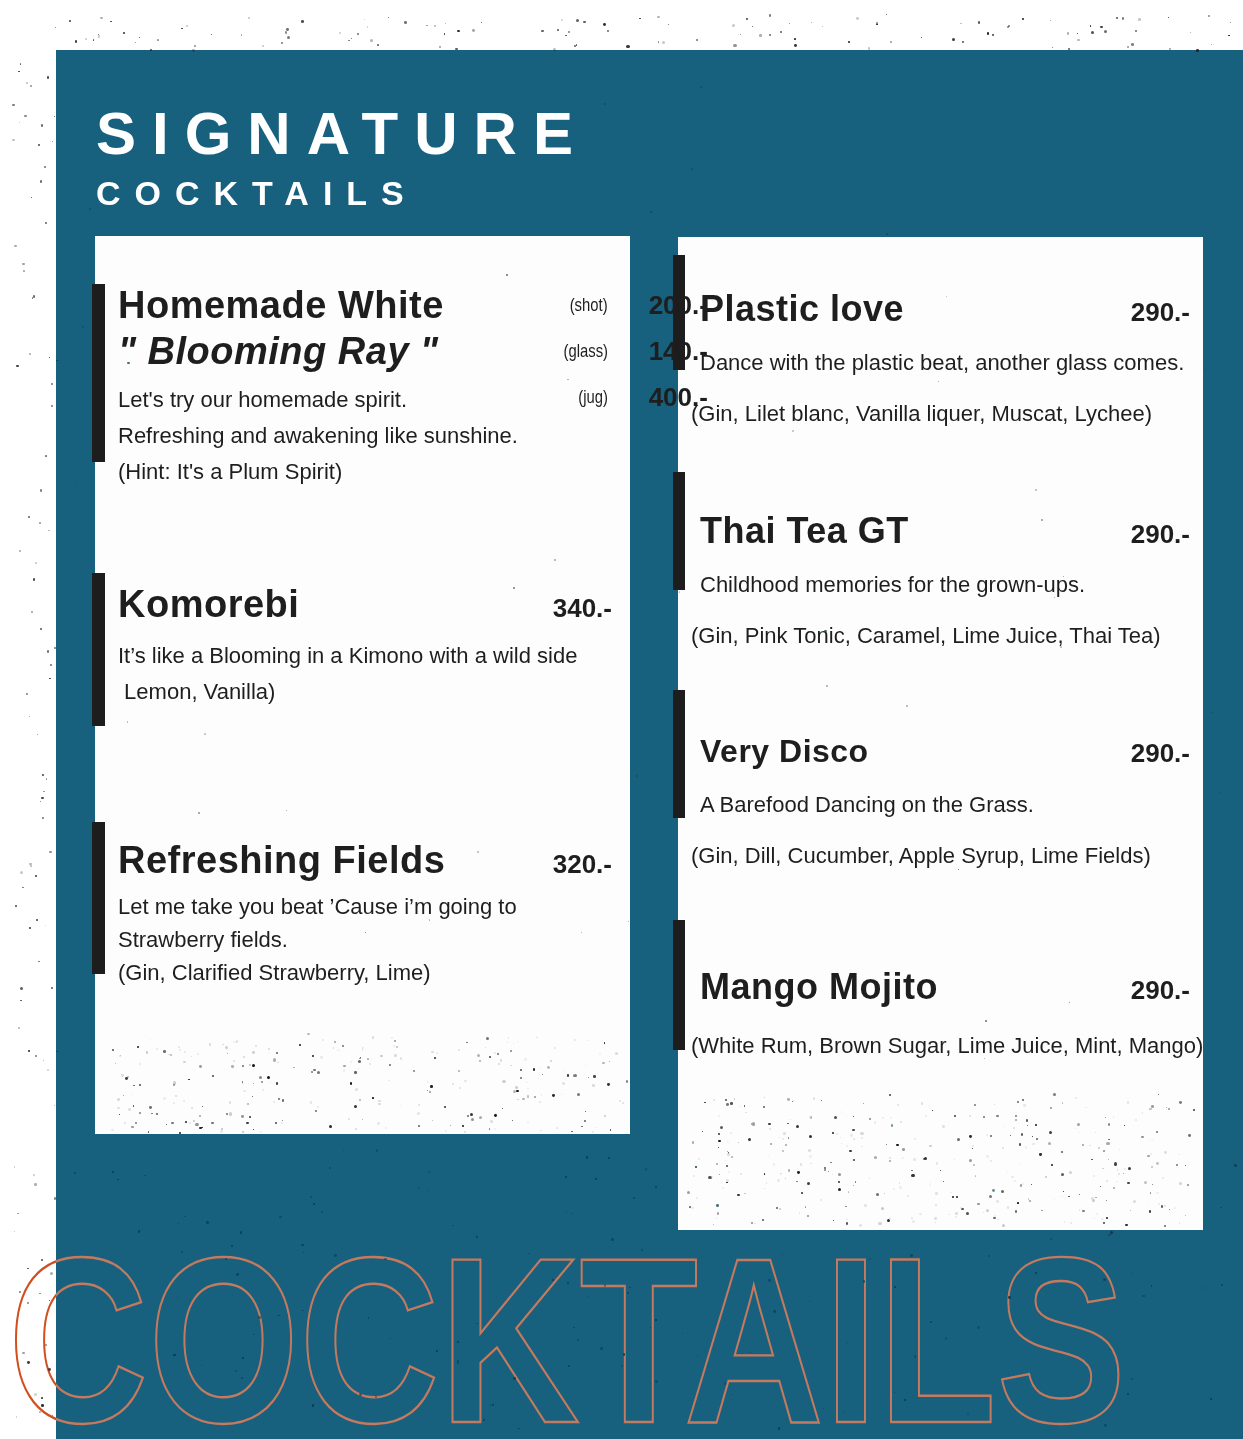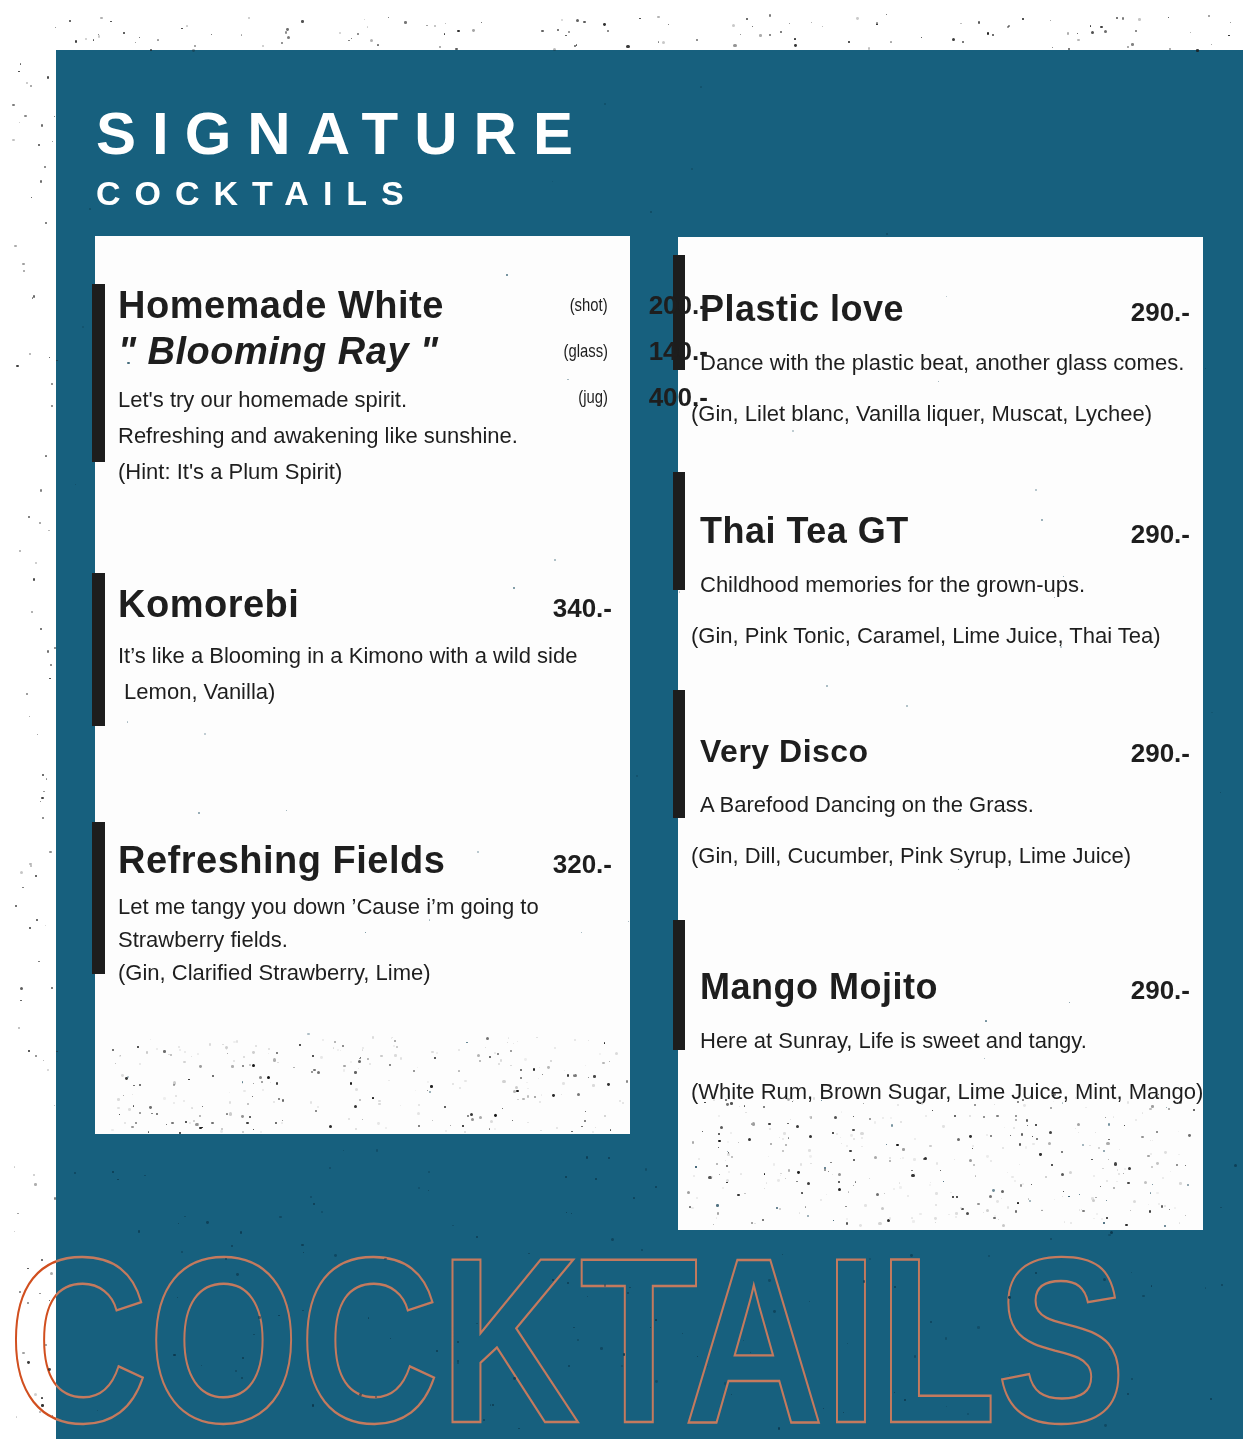--- a/index.html
+++ b/index.html
@@ -125,21 +125,21 @@
       <div> Lemon, Vanilla)</div>
     </div>
   </div>
 
   <div class="menu-item" style="left:118px;top:836px;width:494px;">
     <div class="title-row">
       <span class="item-title" style="line-height:48px;">Refreshing Fields</span>
       <span class="price">320.-</span>
     </div>
     <div class="desc" style="margin-top:6px;line-height:33px;">
-      <div>Let me tangy you down ’Cause i’m going to</div>
+      <div>Let me take you beat ’Cause i’m going to</div>
       <div>Strawberry fields.</div>
       <div>(Gin, Clarified Strawberry, Lime)</div>
     </div>
   </div>
 
   <div class="menu-item" style="left:700px;top:286px;width:490px;">
     <div class="title-row">
       <span class="item-title" style="font-size:36px;">Plastic love</span>
       <span class="price">290.-</span>
     </div>
@@ -155,29 +155,28 @@
     <div class="r-desc">Childhood memories for the grown-ups.</div>
     <div class="r-ing">(Gin, Pink Tonic, Caramel, Lime Juice, Thai Tea)</div>
   </div>
 
   <div class="menu-item" style="left:700px;top:728px;width:490px;">
     <div class="title-row">
       <span class="item-title" style="font-size:32px;">Very Disco</span>
       <span class="price">290.-</span>
     </div>
     <div class="r-desc">A Barefood Dancing on the Grass.</div>
-    <div class="r-ing">(Gin, Dill, Cucumber, Pink Syrup, Lime Juice)</div>
+    <div class="r-ing">(Gin, Dill, Cucumber, Apple Syrup, Lime Fields)</div>
   </div>
 
   <div class="menu-item" style="left:700px;top:964px;width:490px;">
     <div class="title-row">
       <span class="item-title" style="font-size:36px;">Mango Mojito</span>
       <span class="price">290.-</span>
     </div>
-    <div class="r-desc">Here at Sunray, Life is sweet and tangy.</div>
     <div class="r-ing">(White Rum, Brown Sugar, Lime Juice, Mint, Mango)</div>
   </div>
 
   <div class="watermark">
     <svg viewBox="0 0 1125 182" xmlns="http://www.w3.org/2000/svg">
       <defs>
         <clipPath id="clip-white">
             <rect x="-10" y="-20" width="60" height="230"></rect>
           </clipPath>
         <clipPath id="clip-teal">

